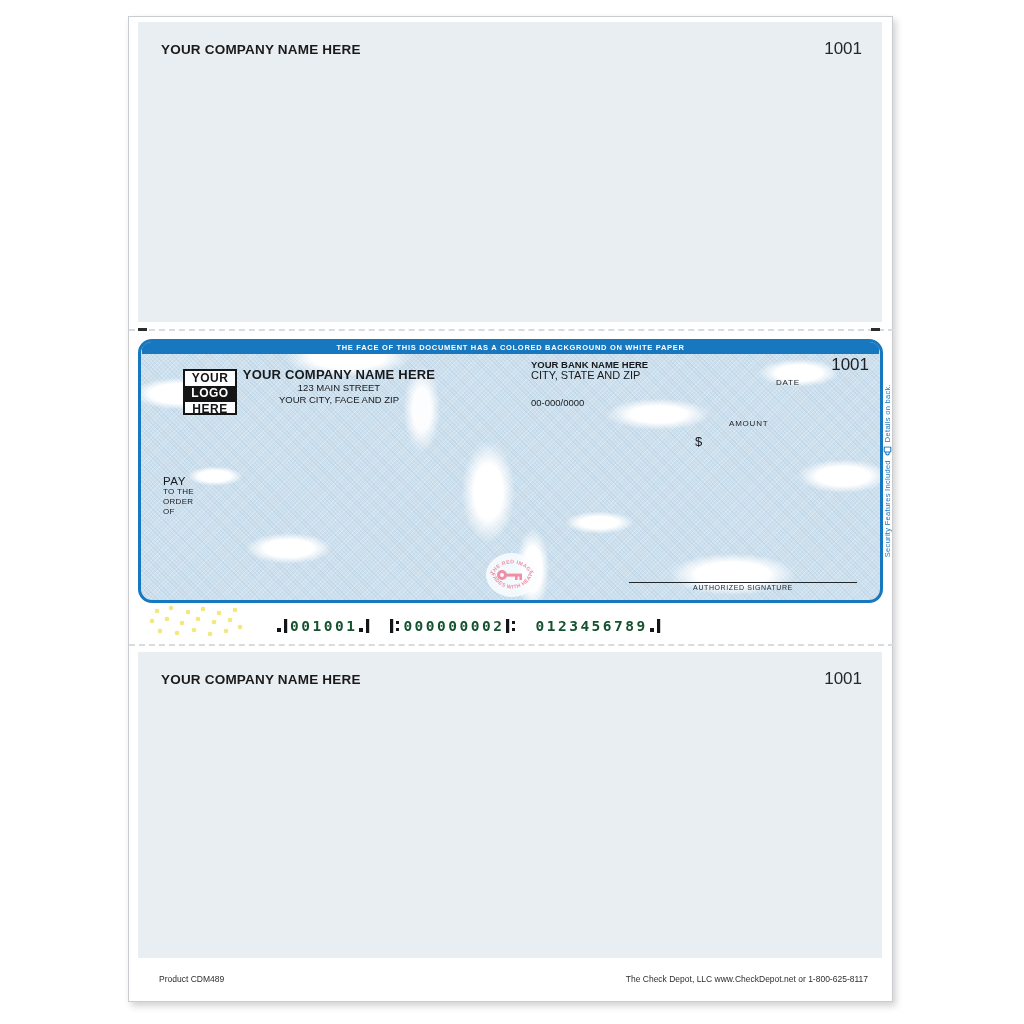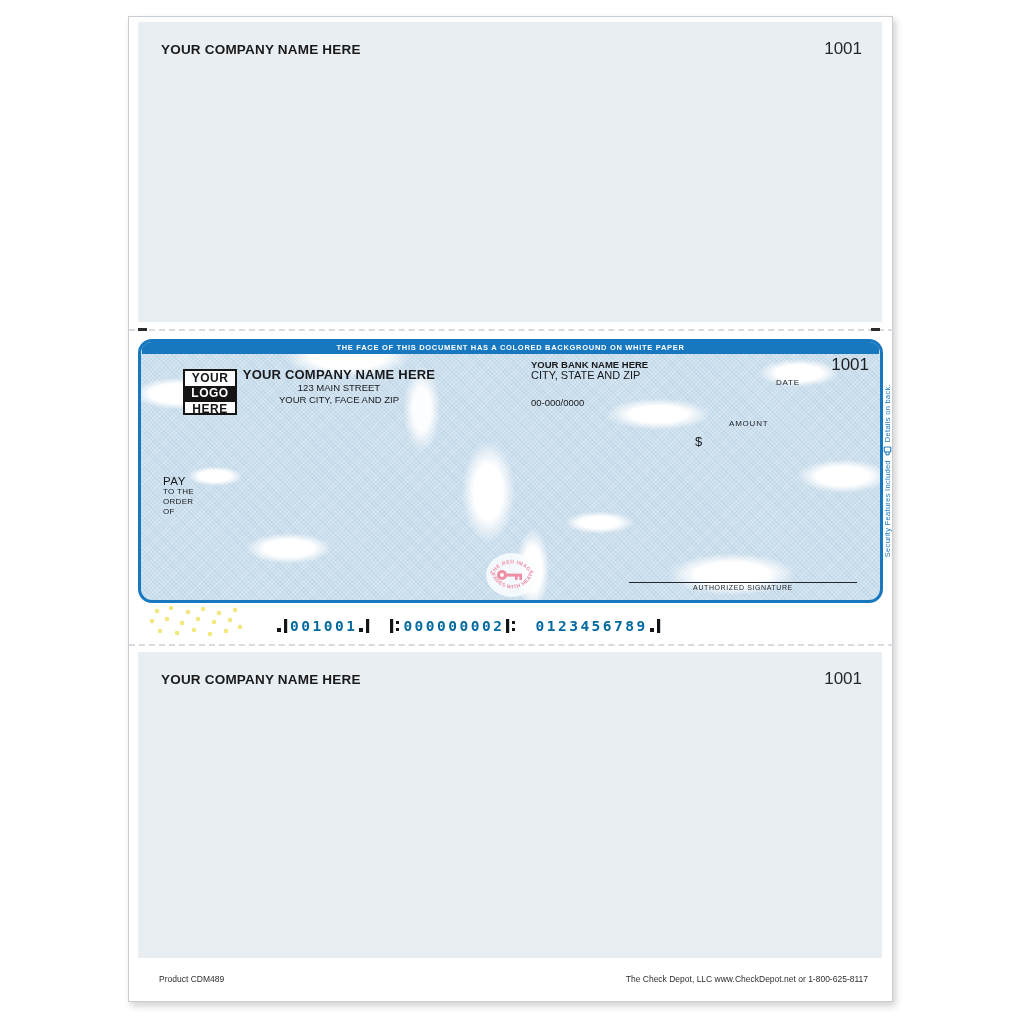--- a/index.html
+++ b/index.html
@@ -82,21 +82,21 @@
                           font-size:7.5px; color:#1778c0; letter-spacing:.3px; white-space:nowrap;
                           display:flex; align-items:center; gap:4px; }
 
   
   #micr-dots { position:absolute; left:20px; top:588px; width:96px; height:34px; }
   #micr-dots i { position:absolute; width:4px; height:4px; border-radius:50%;
                  background:#f3e97d; box-shadow:0 0 1px #e0d44a; }
   #micr-line { position:absolute; left:146px; top:596px; height:26px;
                display:flex; align-items:center; gap:2px;
                font-family:"DejaVu Sans Mono", monospace; font-weight:bold;
-               font-size:14.5px; letter-spacing:2.5px; color:#0369a1; }
+               font-size:14.5px; letter-spacing:2.5px; color:#14532d; }
   #micr-line .grp { display:flex; align-items:center; }
   #micr-line .sp  { width:12px; }
   .micr-sym { display:inline-block; margin:0 2px; }
 
   
   #footer-left  { position:absolute; left:30px;  top:957px; font-size:8.5px; color:#2e2e2e; }
   #footer-right { position:absolute; right:24px; top:957px; font-size:8.5px; color:#2e2e2e; }
 </style>
 </head>
 <body>

